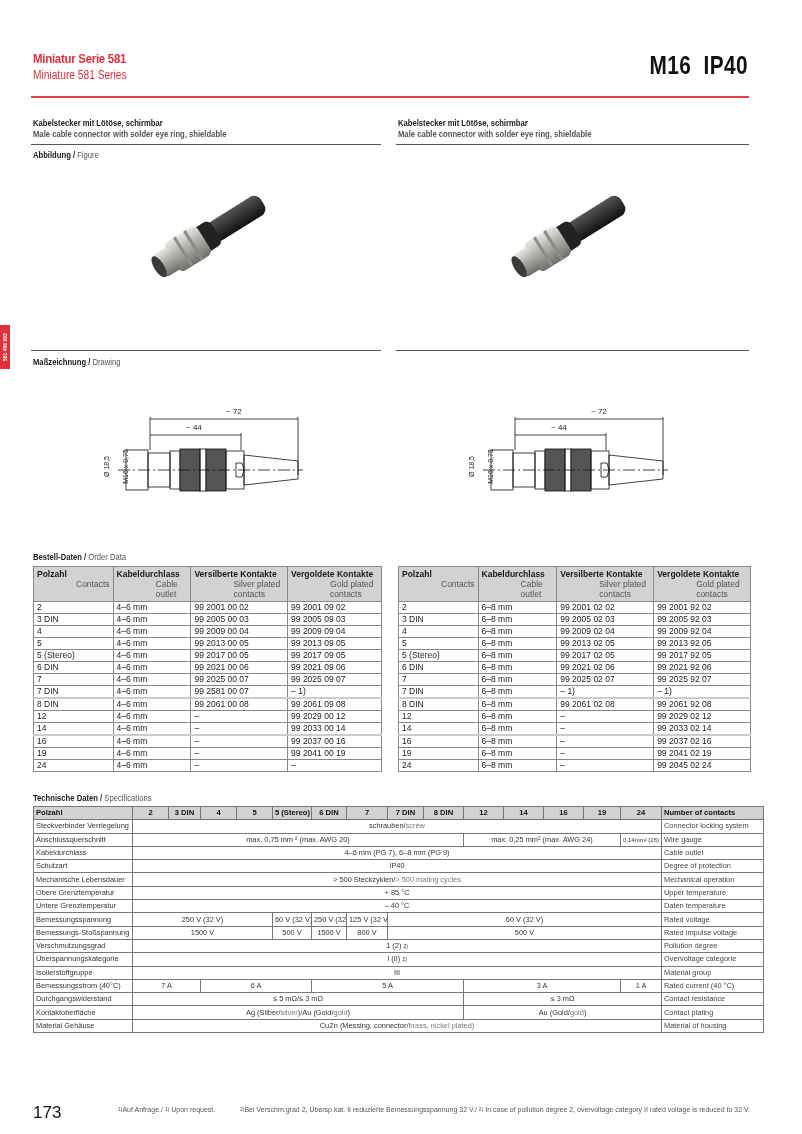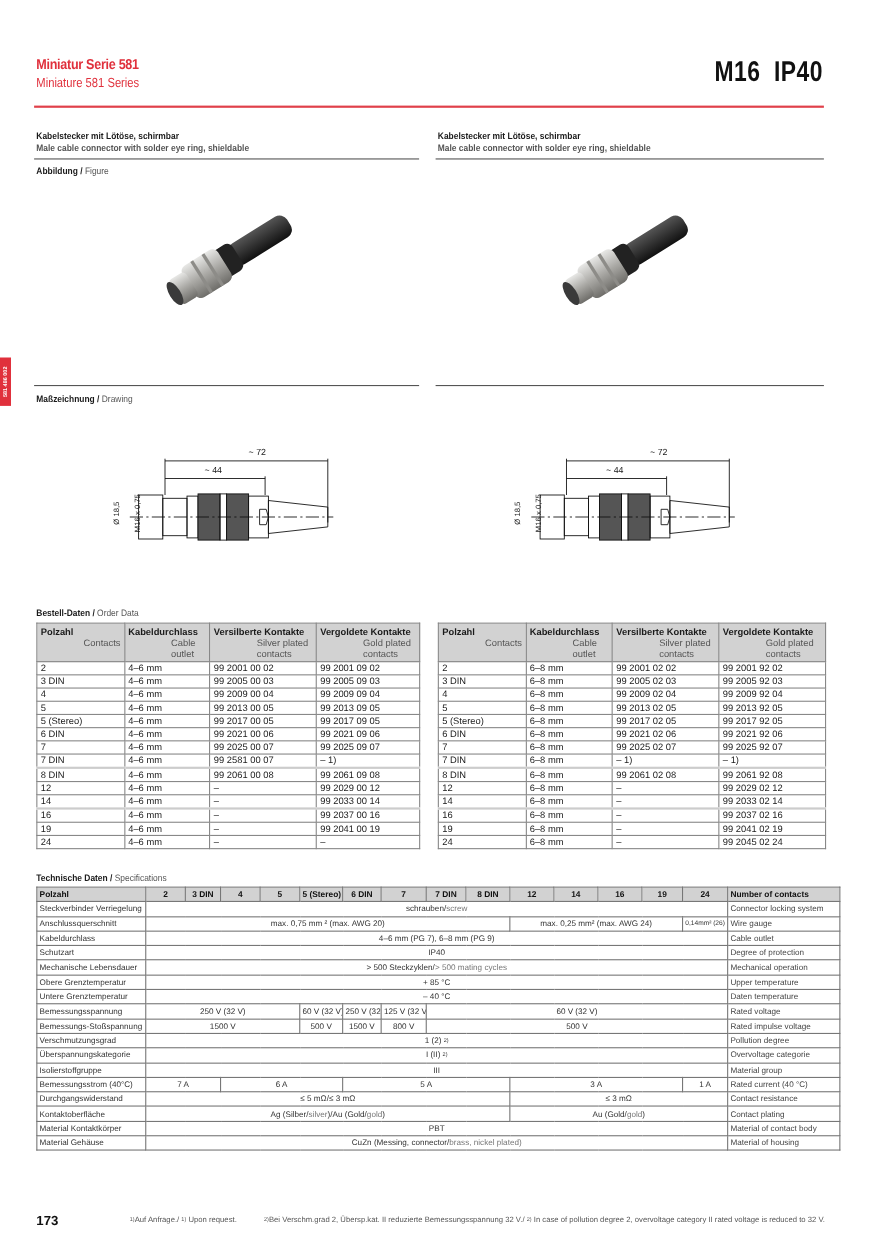--- a/index.html
+++ b/index.html
@@ -27,21 +27,21 @@
   
   table.spec { border-collapse: collapse; font-size: 7.4px; position: absolute; left: 33px; top: 806px; width: 730px; table-layout: fixed; color: #333; }
   table.spec td, table.spec th { border: 1px solid #777; height: 13.3px; padding: 0 2px; white-space: nowrap; overflow: hidden; text-align: center; line-height: 12px; }
   table.spec th { background: #d2d2d2; font-weight: bold; color: #111; font-size: 7.6px; }
   table.spec th.lbl { text-align: left; }
   table.spec td.lbl { text-align: left; }
   table.spec td.en { text-align: left; color: #444; }
   table.spec th.en { text-align: left; }
   .gy { color: #777; }
   .footer { top: 1106px; font-size: 7px; color: #555; white-space: nowrap; }
-  .pagenum { left: 33px; top: 1103px; font-size: 12px; font-weight: bold; color: #111; }
+  .pagenum { left: 33px; top: 1103px; font-size: 17px; font-weight: normal; color: #111; }
 </style>
 </head>
 <body>
 
 <div class="abs series-de">Miniatur Serie 581</div>
 <div class="abs series-en">Miniature 581 Series</div>
 <div class="abs model" style="white-space:pre">M16  IP40</div>
 <div class="abs redline"></div>
 
 <div class="abs sidetab">581 486 002</div>
@@ -477,25 +477,20 @@
         <td colspan="5">≤ 3 mΩ</td>
         <td class="en">Contact resistance</td>
       </tr>
   <tr>
         <td class="lbl">Kontaktoberfläche</td>
         <td colspan="9"><span>Ag (Silber/</span><span class="gy">silver</span><span>)/Au (Gold/</span><span class="gy">gold</span><span>)</span></td>
         <td colspan="5"><span>Au (Gold/</span><span class="gy">gold</span><span>)</span></td>
         <td class="en">Contact plating</td>
       </tr>
   <tr>
-        <td class="lbl">Material Kontaktkörper</td>
-        <td colspan="14">PBT</td>
-        <td class="en">Material of contact body</td>
-      </tr>
-  <tr>
         <td class="lbl">Material Gehäuse</td>
         <td colspan="14"><span>CuZn (Messing, connector/</span><span class="gy">brass, nickel plated)</span></td>
         <td class="en">Material of housing</td>
       </tr>
 </tbody>
   </table>
 
 <div class="abs pagenum">173</div>
 <div class="abs footer" style="left:118px"><sup>1)</sup><span>Auf Anfrage./ </span><sup>1)</sup><span> Upon request.</span></div>
 <div class="abs footer" style="left:240px"><sup>2)</sup><span>Bei Verschm.grad 2, Übersp.kat. II reduzierte Bemessungsspannung 32 V./ </span><sup>2)</sup><span> In case of pollution degree 2, overvoltage category II rated voltage is reduced to 32 V.</span></div>

